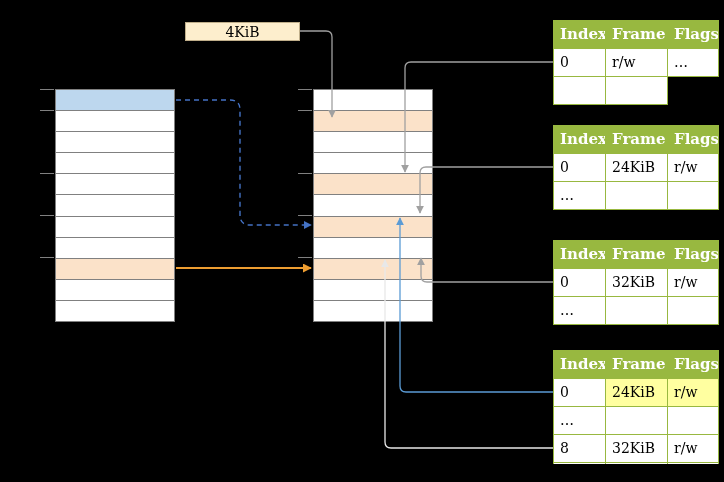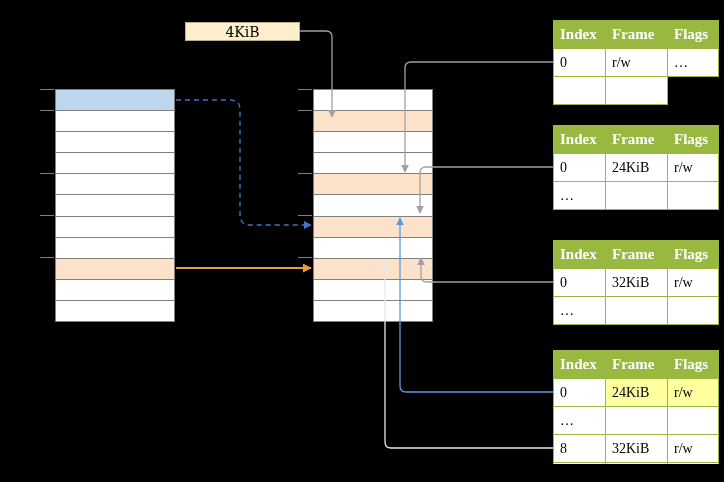--- a/index.html
+++ b/index.html
@@ -22,21 +22,21 @@
   
   .psbox { position:absolute; left:185px; top:22px; width:115px; height:19px;
            background:var(--box-fill,#fdeecd); border:1px solid var(--box-border,#bfae8a);
            display:flex; align-items:center; justify-content:center;
            font-size:14px; color:#000; }
 
   
   .page-table { position:absolute; left:553px; width:166px;
                 display:grid; grid-template-columns:52px 62px 51px;
                 border-left:1px solid var(--green,#98b840);
-                border-top:1px solid var(--green,#98b840);font-family:Liberation Serif, serif; }
+                border-top:1px solid var(--green,#98b840); }
   .pt-cell { height:28px; background:#fff; color:#000;
              border-right:1px solid var(--green,#98b840);
              border-bottom:1px solid var(--green,#98b840);
              font-size:14px; line-height:27px; padding-left:6px;
              white-space:nowrap; overflow:hidden; }
   .pt-cell.hdr { background:var(--green,#98b840); color:#fff; font-weight:bold; font-size:15px; }
   .pt-cell.hl { background:var(--yellow,#ffffa0); }
 
   svg.arrows { position:absolute; left:0; top:0; pointer-events:none; }
 </style>

